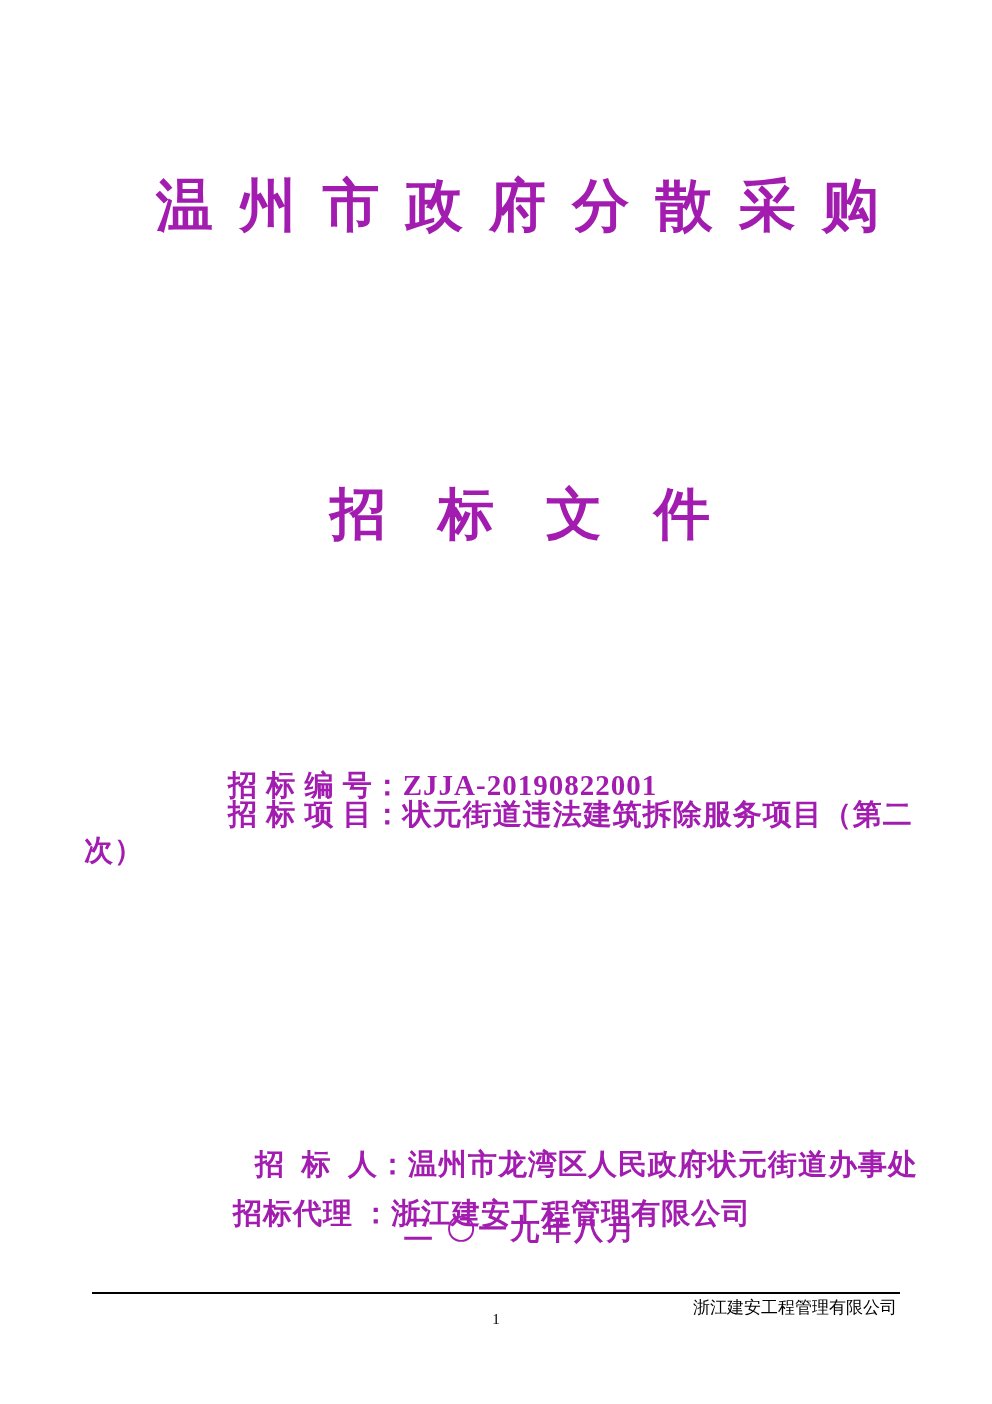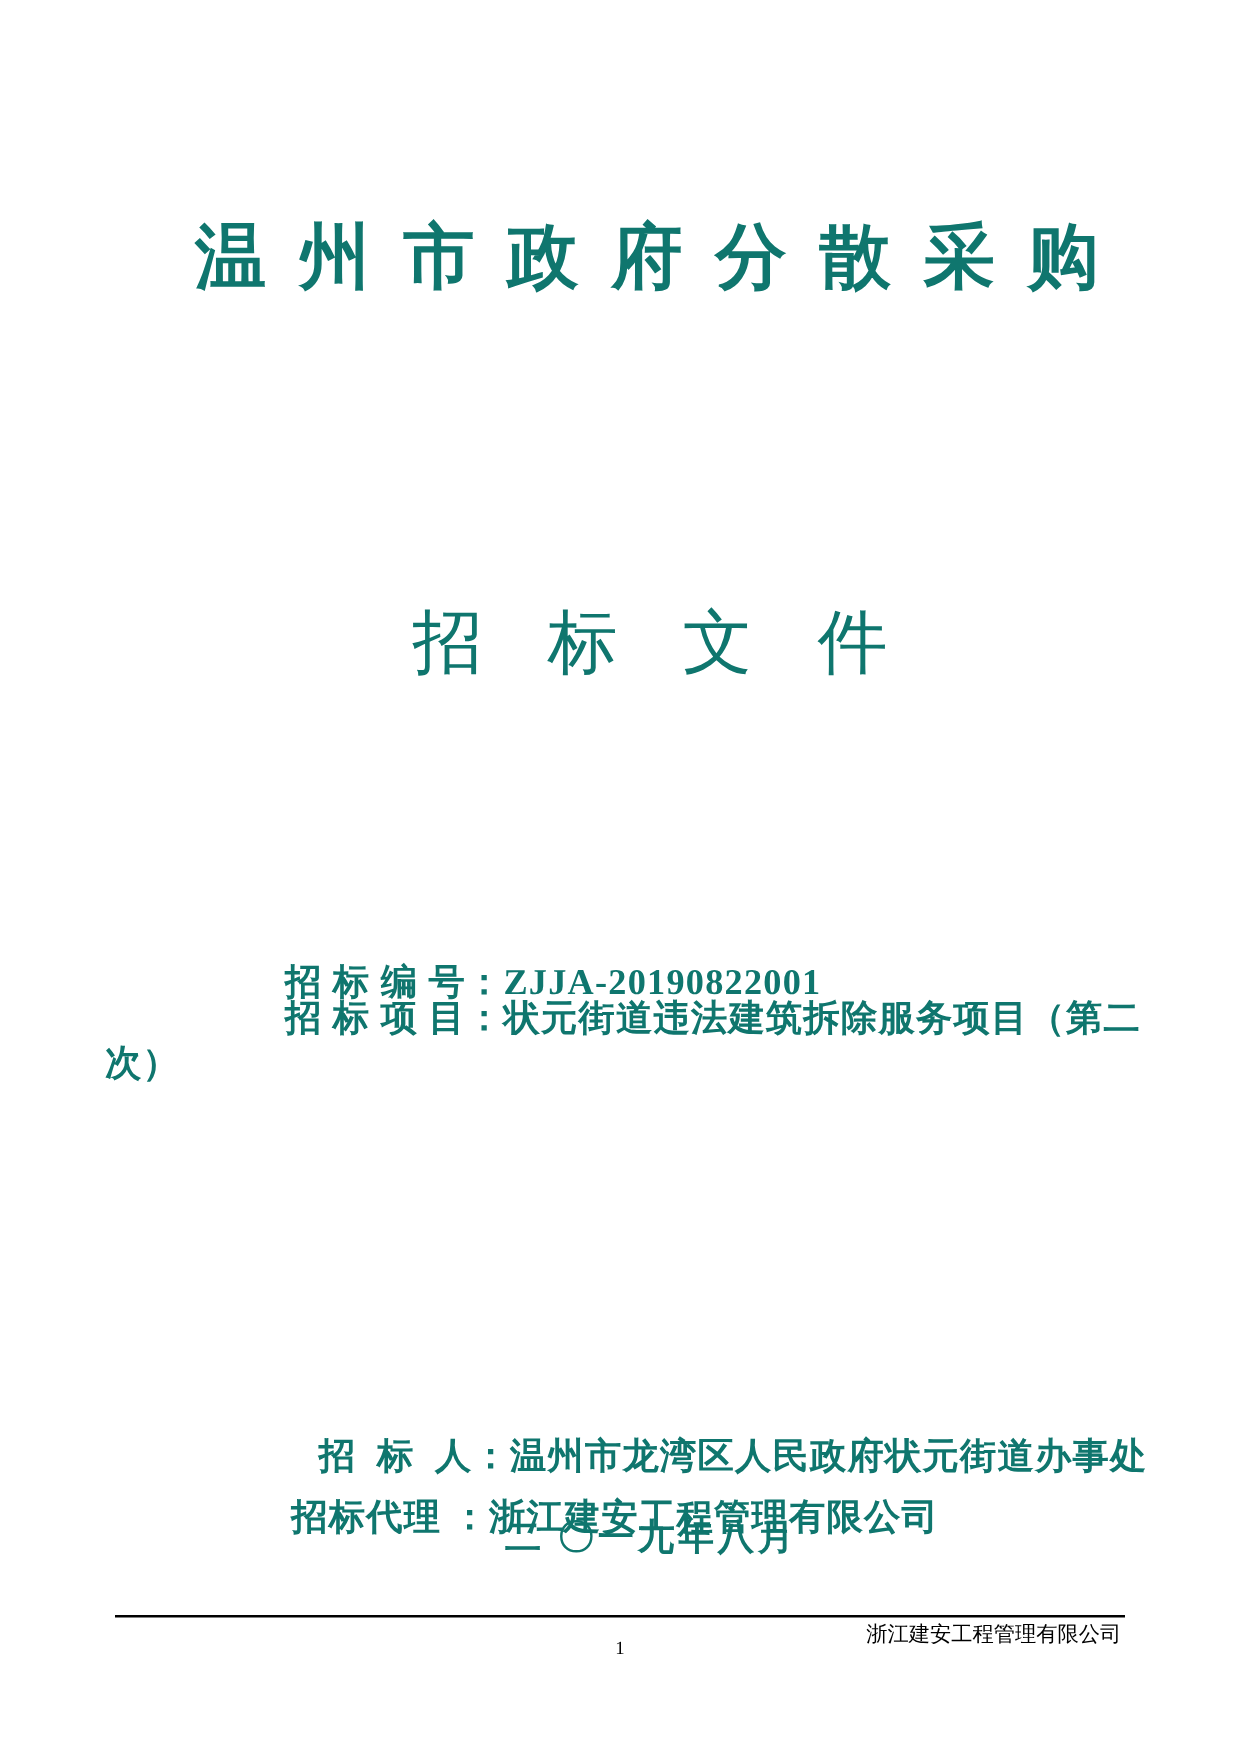--- a/index.html
+++ b/index.html
@@ -12,34 +12,34 @@
     width: 992px;
     height: 1404px;
     background: #ffffff;
     color: #000000;
     font-family: "Liberation Serif", "DejaVu Serif", serif;
     overflow: hidden;
   }
   .line {
     position: absolute;
     white-space: pre;
-    color: #0f766e;
+    color: #a21caf;
   }
   .main-title {
     left: 156px;
     top: 168px;
     font-size: 57px;
     font-weight: bold;
     letter-spacing: 6px;
   }
   .doc-title {
     left: 330px;
     top: 477px;
     font-size: 56px;
-    font-weight: normal;
+    font-weight: bold;
     letter-spacing: 8px;
     text-align: center;
   }
   .meta-line, .party-line {
     font-size: 29px;
     font-weight: bold;
     letter-spacing: 1px;
   }
   .bid-number-line   { left: 195px; top: 733px; text-align: right; }
   .project-line-1    { left: 195px; top: 762px; }

